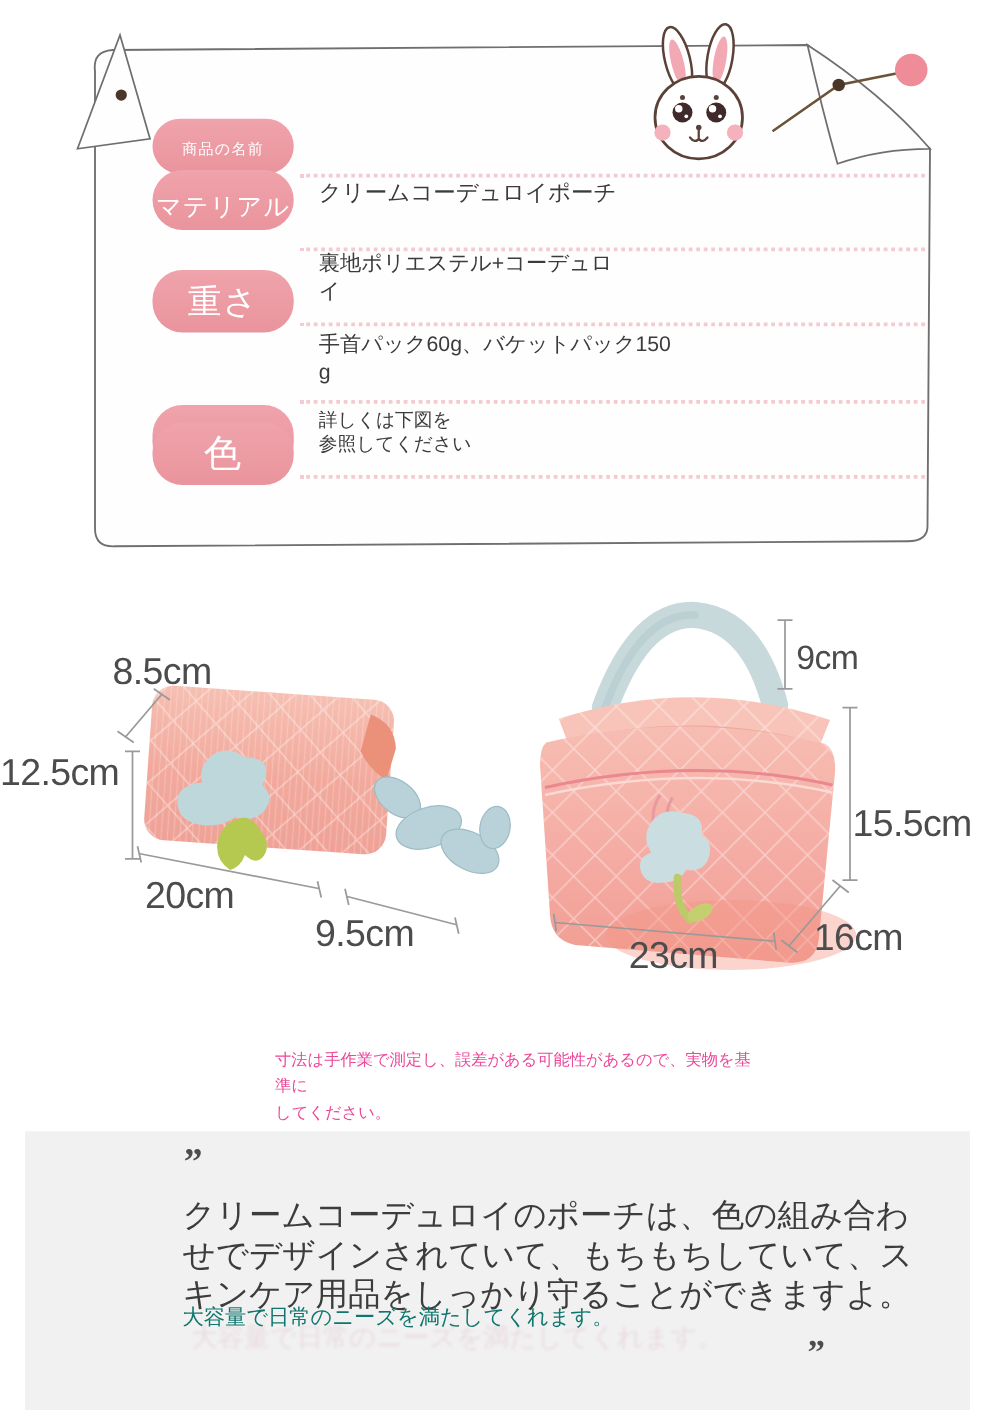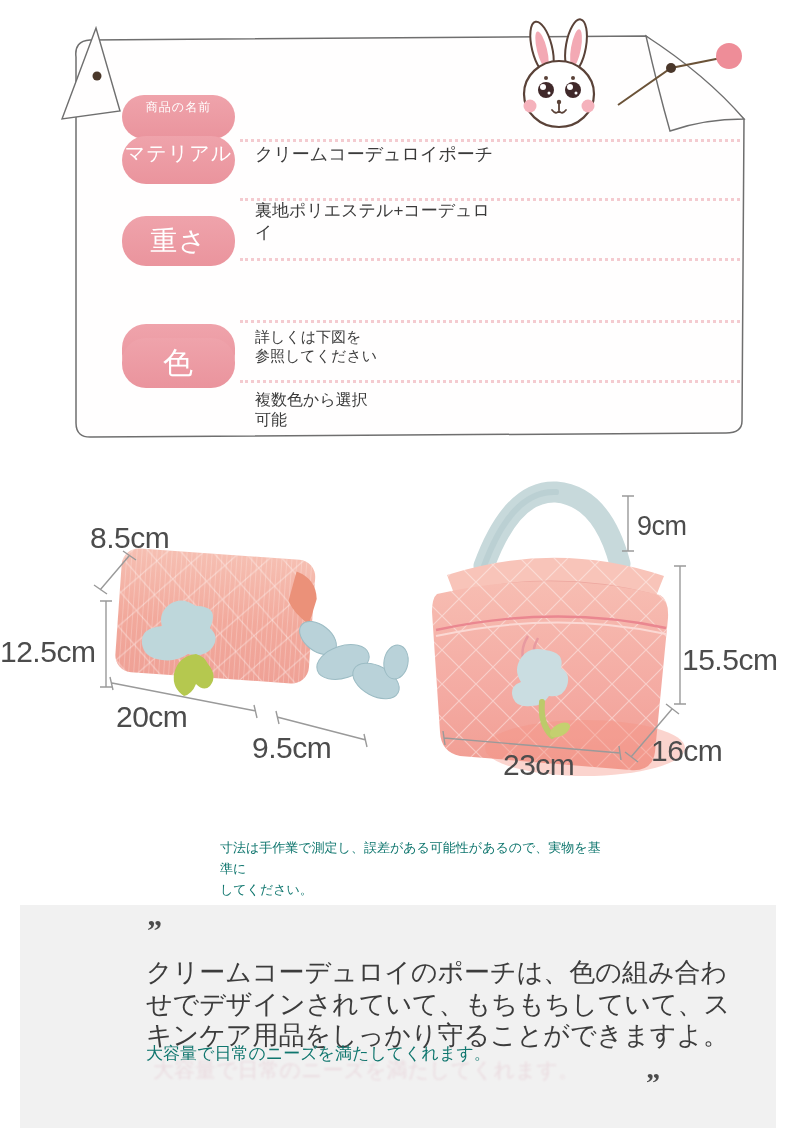--- a/index.html
+++ b/index.html
@@ -12,50 +12,50 @@
 
   
   .card-svg{left:58px;top:25px;width:690px;height:420px;}
   .rabbit{left:506px;top:18px;width:108px;height:112px;}
   .pill{
     left:122px;width:113px;border-radius:24px;
     background:linear-gradient(#efa3ab,#ea949d);
     color:#ffffff;display:flex;justify-content:center;
     letter-spacing:1px;
   }
-  .pill.top{align-items:flex-start;padding-top:4px;box-sizing:border-box;}
+  .pill.top{align-items:flex-start;padding-top:16px;box-sizing:border-box;}
   .pill.mid{align-items:center;}
   .p1{top:95px;height:44px;font-size:12px;}
   .p2{top:136px;height:48px;font-size:20px;}
   .p3{top:216px;height:50px;font-size:27px;}
   .p4{top:280px;height:54px;font-size:14px;margin-top:44px;}
   .p5{top:338px;height:50px;font-size:30px;}
   .val{left:255px;width:320px;line-height:1.28;color:#3b3b3b;margin-top:44px;}
   .v1{top:99px;font-size:18px;}
   .v2{top:156px;font-size:17px;}
   .v3{top:221px;font-size:17px;}
   .v4{top:283px;font-size:15px;}
   .v5{top:346px;font-size:16px;}
   .dots{left:240px;width:500px;height:0;border-top:3px dotted #f4cbd0;}
   .d1{top:139px;} .d2{top:198px;} .d3{top:258px;} .d4{top:320px;} .d5{top:380px;}
 
   
   .fig-svg{left:0;top:480px;width:790px;height:310px;}
   .dim{color:#4c4c4c;font-size:30px;letter-spacing:-0.5px;}
   .dimA{left:90px;top:521px;}   
-  .dimB{left:0px;top:635px;text-align:center;}    
+  .dimB{left:0px;top:602px;text-align:center;}    
   .dimC{left:116px;top:700px;}  
   .dimD{left:252px;top:731px;}  
   .dimE{left:637px;top:511px;font-size:27px;} 
   .dimF{left:682px;top:643px;}  
   .dimG{left:503px;top:748px;}  
   .dimH{left:651px;top:734px;}  
 
   
-  .note{left:220px;top:838px;width:390px;font-size:13px;line-height:1.6;color:#0f766e;}
+  .note{left:220px;top:838px;width:390px;font-size:13px;line-height:1.6;color:#ec4899;}
 
   
   .quote-box{left:20px;top:905px;width:756px;height:223px;background:#f1f1f1;}
   .q-open{left:127px;top:8px;font-size:30px;color:#4d4d4d;font-family:"Liberation Serif","DejaVu Serif",serif;font-weight:bold;}
   .q-para{left:126px;top:52px;width:600px;font-size:26px;line-height:1.215;color:#3c3c3c;}
   .q-high{left:126px;top:137px;font-size:17px;color:#0f766e;}
   .q-ghost{left:133px;top:151px;font-size:21px;color:#c86a86;opacity:0.16;filter:blur(1.2px);}
   .q-close{left:626px;top:162px;font-size:28px;color:#4d4d4d;font-family:"Liberation Serif","DejaVu Serif",serif;font-weight:bold;}
 </style>
 </head>
@@ -110,34 +110,34 @@
   <div class="abs pill top p2">
       <span>マテリアル</span>
     </div>
   <div class="abs val pre v2">裏地ポリエステル+コーデュロ
 イ</div>
   <div class="abs dots d2"></div>
 
   <div class="abs pill mid p3">
       <span>重さ</span>
     </div>
+  <div class="abs val pre v3">手首パック60g、バケットパック150
+g</div>
   <div class="abs dots d3"></div>
 
   <div class="abs pill mid p4">
       <span>サイズ</span>
     </div>
   <div class="abs val pre v4">詳しくは下図を
 参照してください</div>
   <div class="abs dots d4"></div>
 
   <div class="abs pill mid p5">
       <span>色</span>
     </div>
-  <div class="abs val pre v5">複数色から選択
-可能</div>
   <div class="abs dots d5"></div>
 
   <svg class="abs fig-svg" viewBox="0 0 790 310">
     <defs>
       <linearGradient id="pg" x1="0" y1="0" x2="0" y2="1">
         <stop offset="0" stop-color="#f6bfb2"></stop>
           <stop offset="0.55" stop-color="#f2a99c"></stop>
           <stop offset="1" stop-color="#efa196"></stop>
       </linearGradient>
       <linearGradient id="bg1" x1="0" y1="0" x2="0" y2="1">

